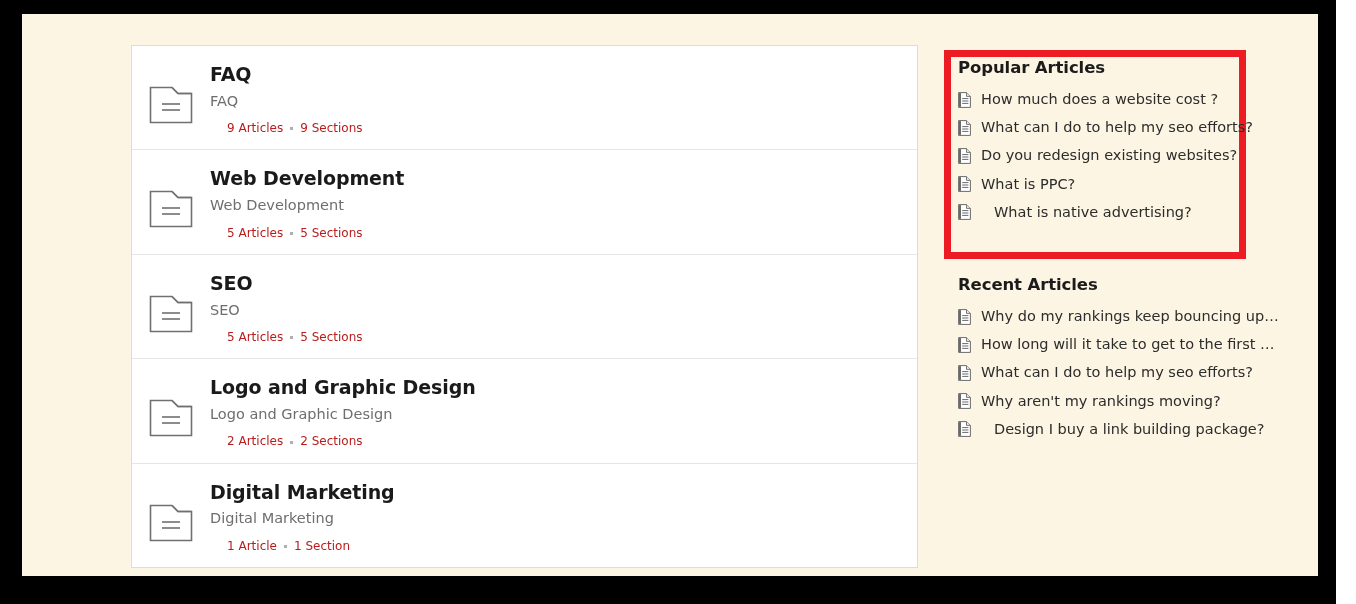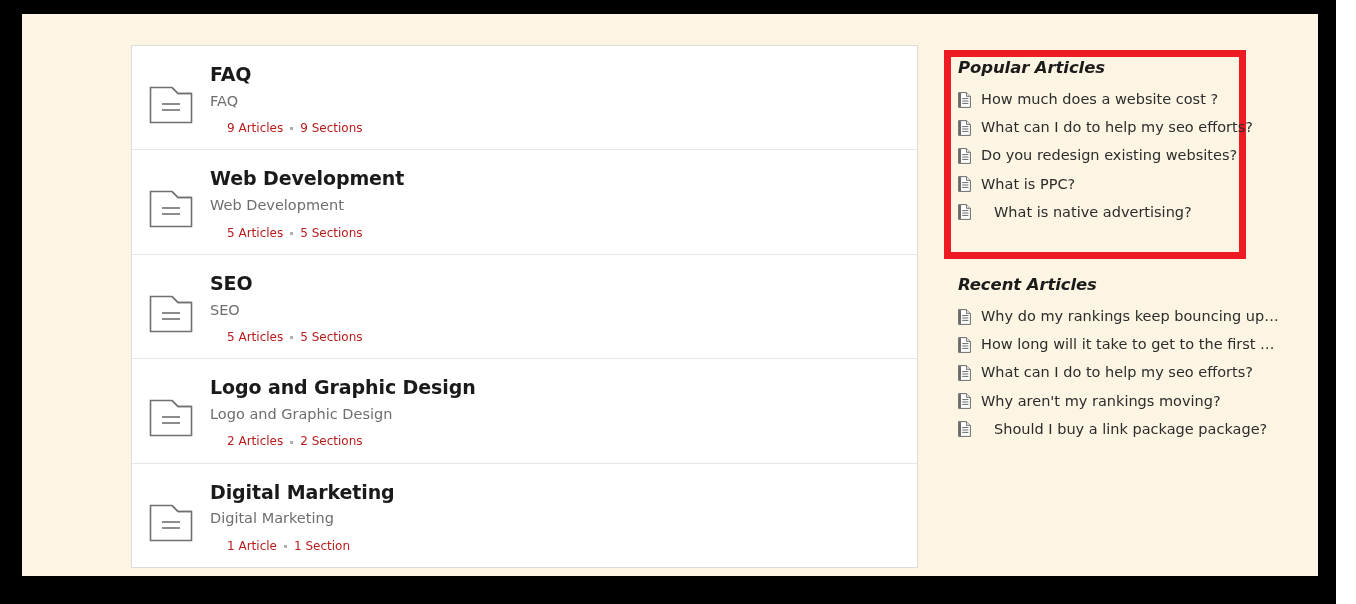--- a/index.html
+++ b/index.html
@@ -117,21 +117,20 @@
   .rail-section { position: absolute; left: 14px; }
   .rail-section.popular { top: 24px; width: 290px; }
   .rail-section.recent  { top: 241px; width: 320px; }
 
   .rail-title {
     font-size: 16.5px;
     font-weight: bold;
     color: #1b1b1b;
     margin: 0 0 14px 0;
     letter-spacing: -0.1px;
-    font-style: italic;
   }
   .rail-list { list-style: none; margin: 0; padding: 0; }
   .rail-item {
     display: flex;
     align-items: flex-end;
     gap: 10px;
     margin-bottom: 11.5px;
     line-height: 1.15;
   }
   .rail-item:last-child { margin-bottom: 0; gap: 23px; }
@@ -368,21 +367,21 @@
           </li>
           <li class="rail-item">
             <svg class="doc-icon" viewBox="0 0 13 16" xmlns="http://www.w3.org/2000/svg">
               <path d="M0.6 0.6 H8.5 L12.4 4.4 V15.4 H0.6 Z" fill="#ffffff" stroke="#6b6b6b" stroke-width="1"></path>
               <path d="M8.5 0.6 V4.4 H12.4" fill="#e8e8e8" stroke="#6b6b6b" stroke-width="0.9"></path>
               <rect x="1.1" y="1.1" width="1.8" height="13.8" fill="#5a5a5a"></rect>
               <line x1="4.2" y1="6.6" x2="10.4" y2="6.6" stroke="#6b6b6b" stroke-width="1"></line>
               <line x1="4.2" y1="9" x2="10.4" y2="9" stroke="#6b6b6b" stroke-width="1"></line>
               <line x1="4.2" y1="11.4" x2="10.4" y2="11.4" stroke="#6b6b6b" stroke-width="1"></line>
             </svg>
-            <a class="rail-link" href="#">Should I buy a link package package?</a>
+            <a class="rail-link" href="#">Design I buy a link building package?</a>
           </li>
         </ul>
       </div>
 
     </div>
 
   </div>
 </div>
 
 </body></html>

